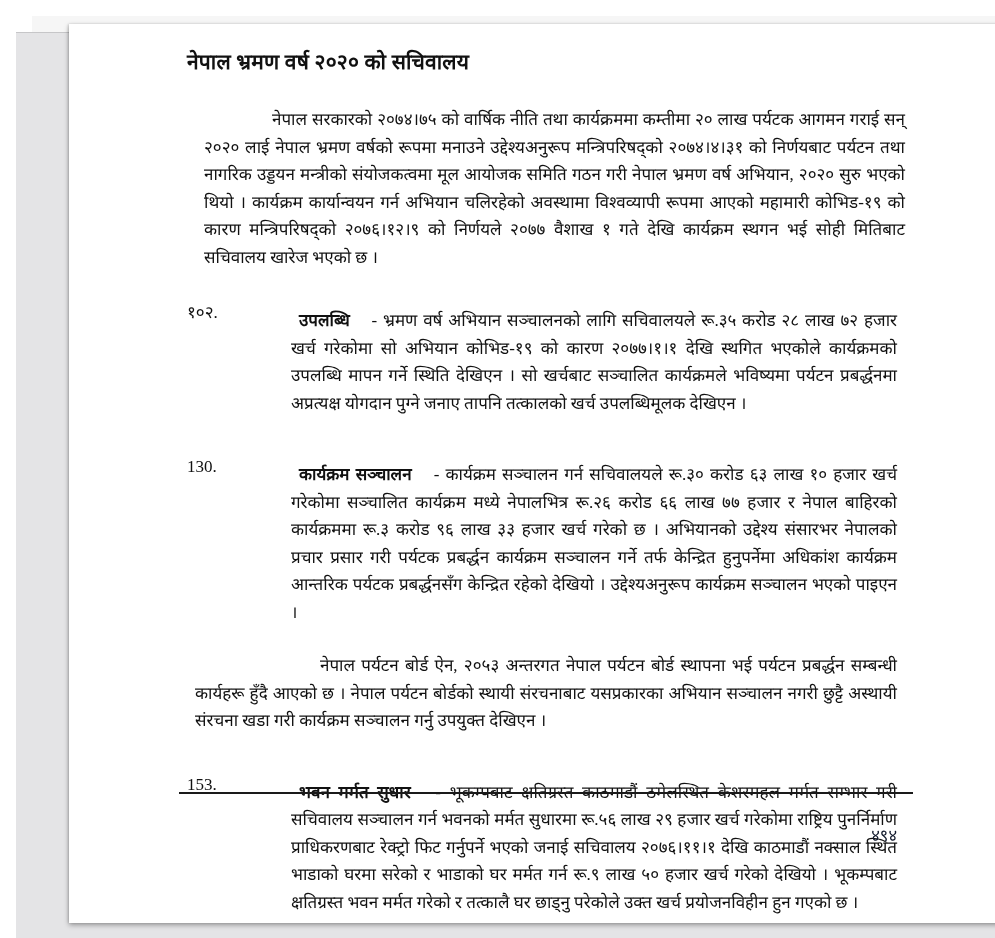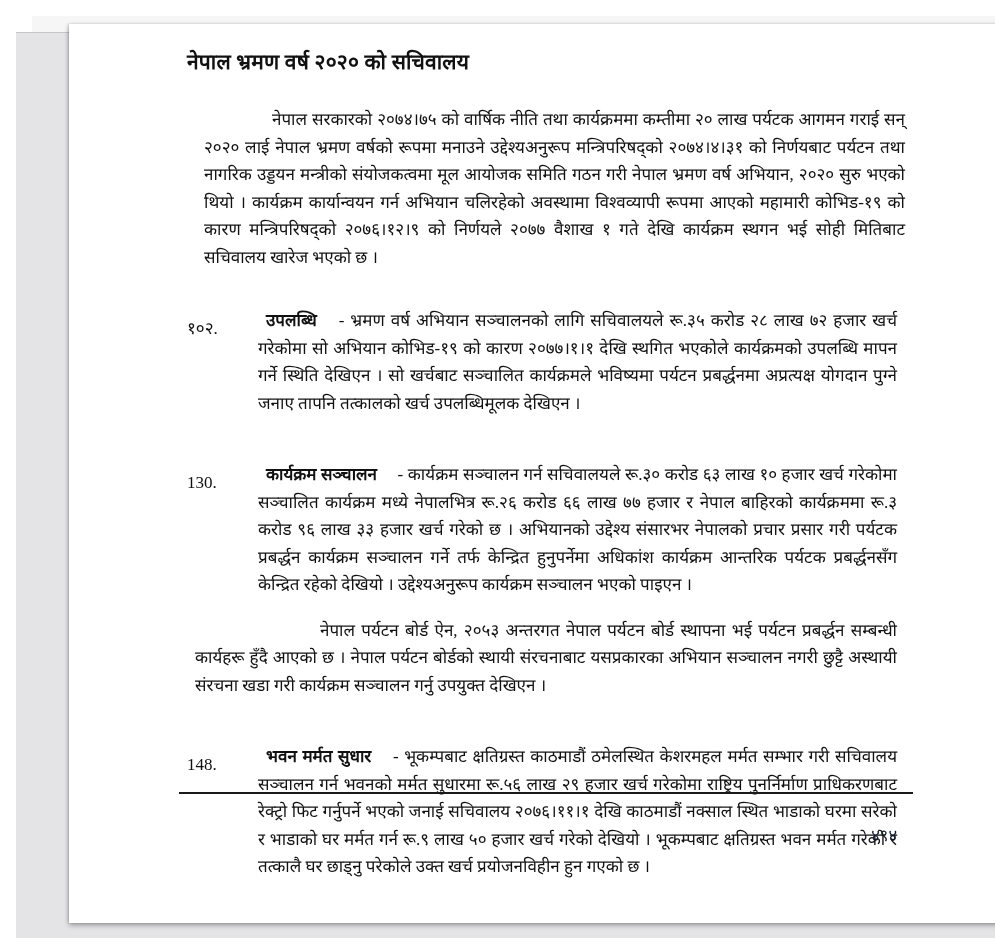--- a/index.html
+++ b/index.html
@@ -47,24 +47,24 @@
   }
 
   .intro {
     margin-top: 13px;
     text-align: justify;
     text-indent: 68px;
     margin-left: 17px;
   }
 
   .item { position: relative; margin-top: 12px; }
-  .item-num { position: absolute; left: 0; top: 16px; }
-  .item-body { margin-left: 63px; text-align: justify; font-family: Liberation Serif, serif; }
+  .item-num { position: absolute; left: 0; top: 0; }
+  .item-body { margin-left: 96px; text-align: justify; font-family: Liberation Serif, serif; }
   .item-lead { font-weight: bold; }
-  .item-sub { margin-top: 2px; text-align: justify; text-indent: 125px; }
+  .item-sub { margin-top: 10px; text-align: justify; text-indent: 125px; }
 
   .footer {
     position: absolute; left: 102px; top: 760px;
     width: 750px;
   }
   .footer-rule { border-top: 2px solid #1a1a1a; height: 0; }
   .footer-row {
     display: flex; justify-content: flex-end; align-items: baseline;
     gap: 24px; padding-top: 5px;
     font-size: 16.5px; line-height: 26px;
@@ -105,21 +105,21 @@
         <div class="item-body"><span class="item-lead">उपलब्धि</span><span> - भ्रमण वर्ष अभियान सञ्चालनको लागि सचिवालयले रू.३५ करोड २८ लाख ७२ हजार खर्च गरेकोमा सो अभियान कोभिड-१९ को कारण २०७७।१।१ देखि स्थगित भएकोले कार्यक्रमको उपलब्धि मापन गर्ने स्थिति देखिएन । सो खर्चबाट सञ्चालित कार्यक्रमले भविष्यमा पर्यटन प्रबर्द्धनमा अप्रत्यक्ष योगदान पुग्ने जनाए तापनि तत्कालको खर्च उपलब्धिमूलक देखिएन ।</span></div>
       </div>
 
       <div class="item">
         <span class="item-num">130.</span>
         <div class="item-body"><span class="item-lead">कार्यक्रम सञ्चालन</span><span> - कार्यक्रम सञ्चालन गर्न सचिवालयले रू.३० करोड ६३ लाख १० हजार खर्च गरेकोमा सञ्चालित कार्यक्रम मध्ये नेपालभित्र रू.२६ करोड ६६ लाख ७७ हजार र नेपाल बाहिरको कार्यक्रममा रू.३ करोड ९६ लाख ३३ हजार खर्च गरेको छ । अभियानको उद्देश्य संसारभर नेपालको प्रचार प्रसार गरी पर्यटक प्रबर्द्धन कार्यक्रम सञ्चालन गर्ने तर्फ केन्द्रित हुनुपर्नेमा अधिकांश कार्यक्रम आन्तरिक पर्यटक प्रबर्द्धनसँग केन्द्रित रहेको देखियो । उद्देश्यअनुरूप कार्यक्रम सञ्चालन भएको पाइएन ।</span></div>
         <p class="item-sub">नेपाल पर्यटन बोर्ड ऐन, २०५३ अन्तरगत नेपाल पर्यटन बोर्ड स्थापना भई पर्यटन प्रबर्द्धन सम्बन्धी कार्यहरू हुँदै आएको छ । नेपाल पर्यटन बोर्डको स्थायी संरचनाबाट यसप्रकारका अभियान सञ्चालन नगरी छुट्टै अस्थायी संरचना खडा गरी कार्यक्रम सञ्चालन गर्नु उपयुक्त देखिएन ।</p>
       </div>
 
       <div class="item">
-        <span class="item-num">148.</span>
+        <span class="item-num">153.</span>
         <div class="item-body"><span class="item-lead">भवन मर्मत सुधार</span><span> - भूकम्पबाट क्षतिग्रस्त काठमाडौं ठमेलस्थित केशरमहल मर्मत सम्भार गरी सचिवालय सञ्चालन गर्न भवनको मर्मत सुधारमा रू.५६ लाख २९ हजार खर्च गरेकोमा राष्ट्रिय पुनर्निर्माण प्राधिकरणबाट रेक्ट्रो फिट गर्नुपर्ने भएको जनाई सचिवालय २०७६।११।१ देखि काठमाडौं नक्साल स्थित भाडाको घरमा सरेको र भाडाको घर मर्मत गर्न रू.९ लाख ५० हजार खर्च गरेको देखियो । भूकम्पबाट क्षतिग्रस्त भवन मर्मत गरेको र तत्कालै घर छाड्नु परेकोले उक्त खर्च प्रयोजनविहीन हुन गएको छ ।</span></div>
       </div>
 
     </div>
 
     <div class="footer">
       <div class="footer-rule"></div>
       <div class="footer-row">
         <span class="page-number">४९४</span>
       </div>

